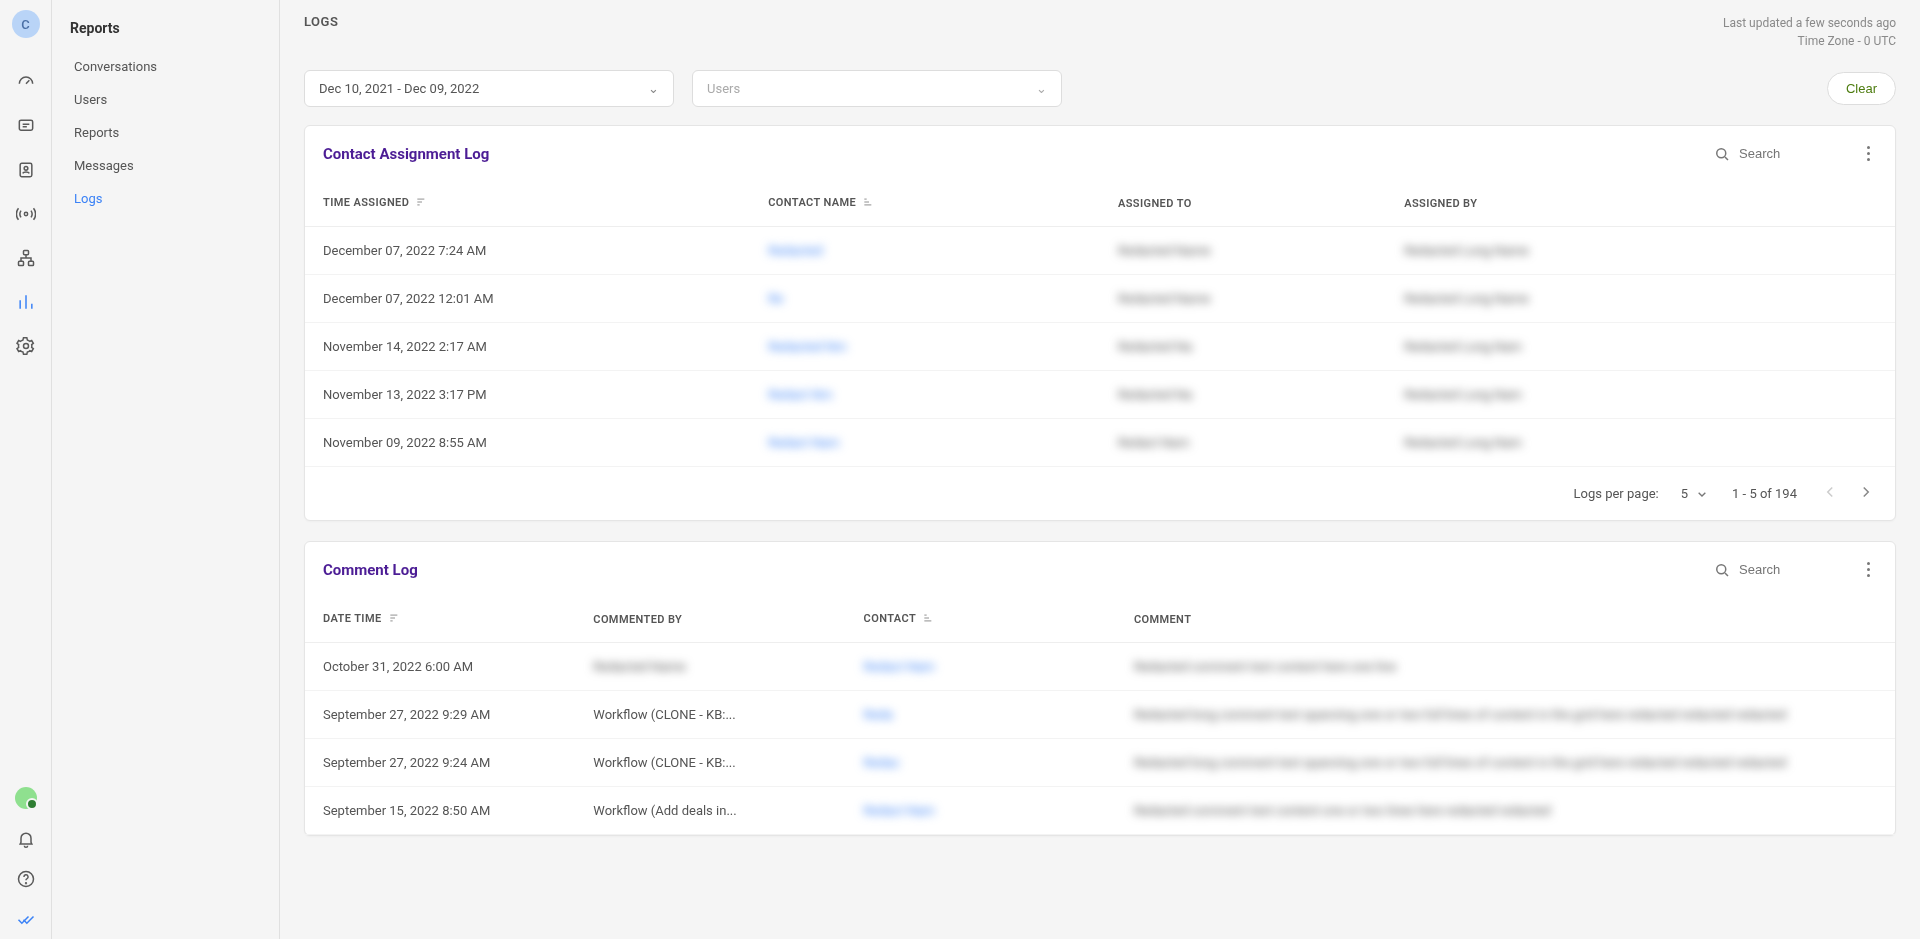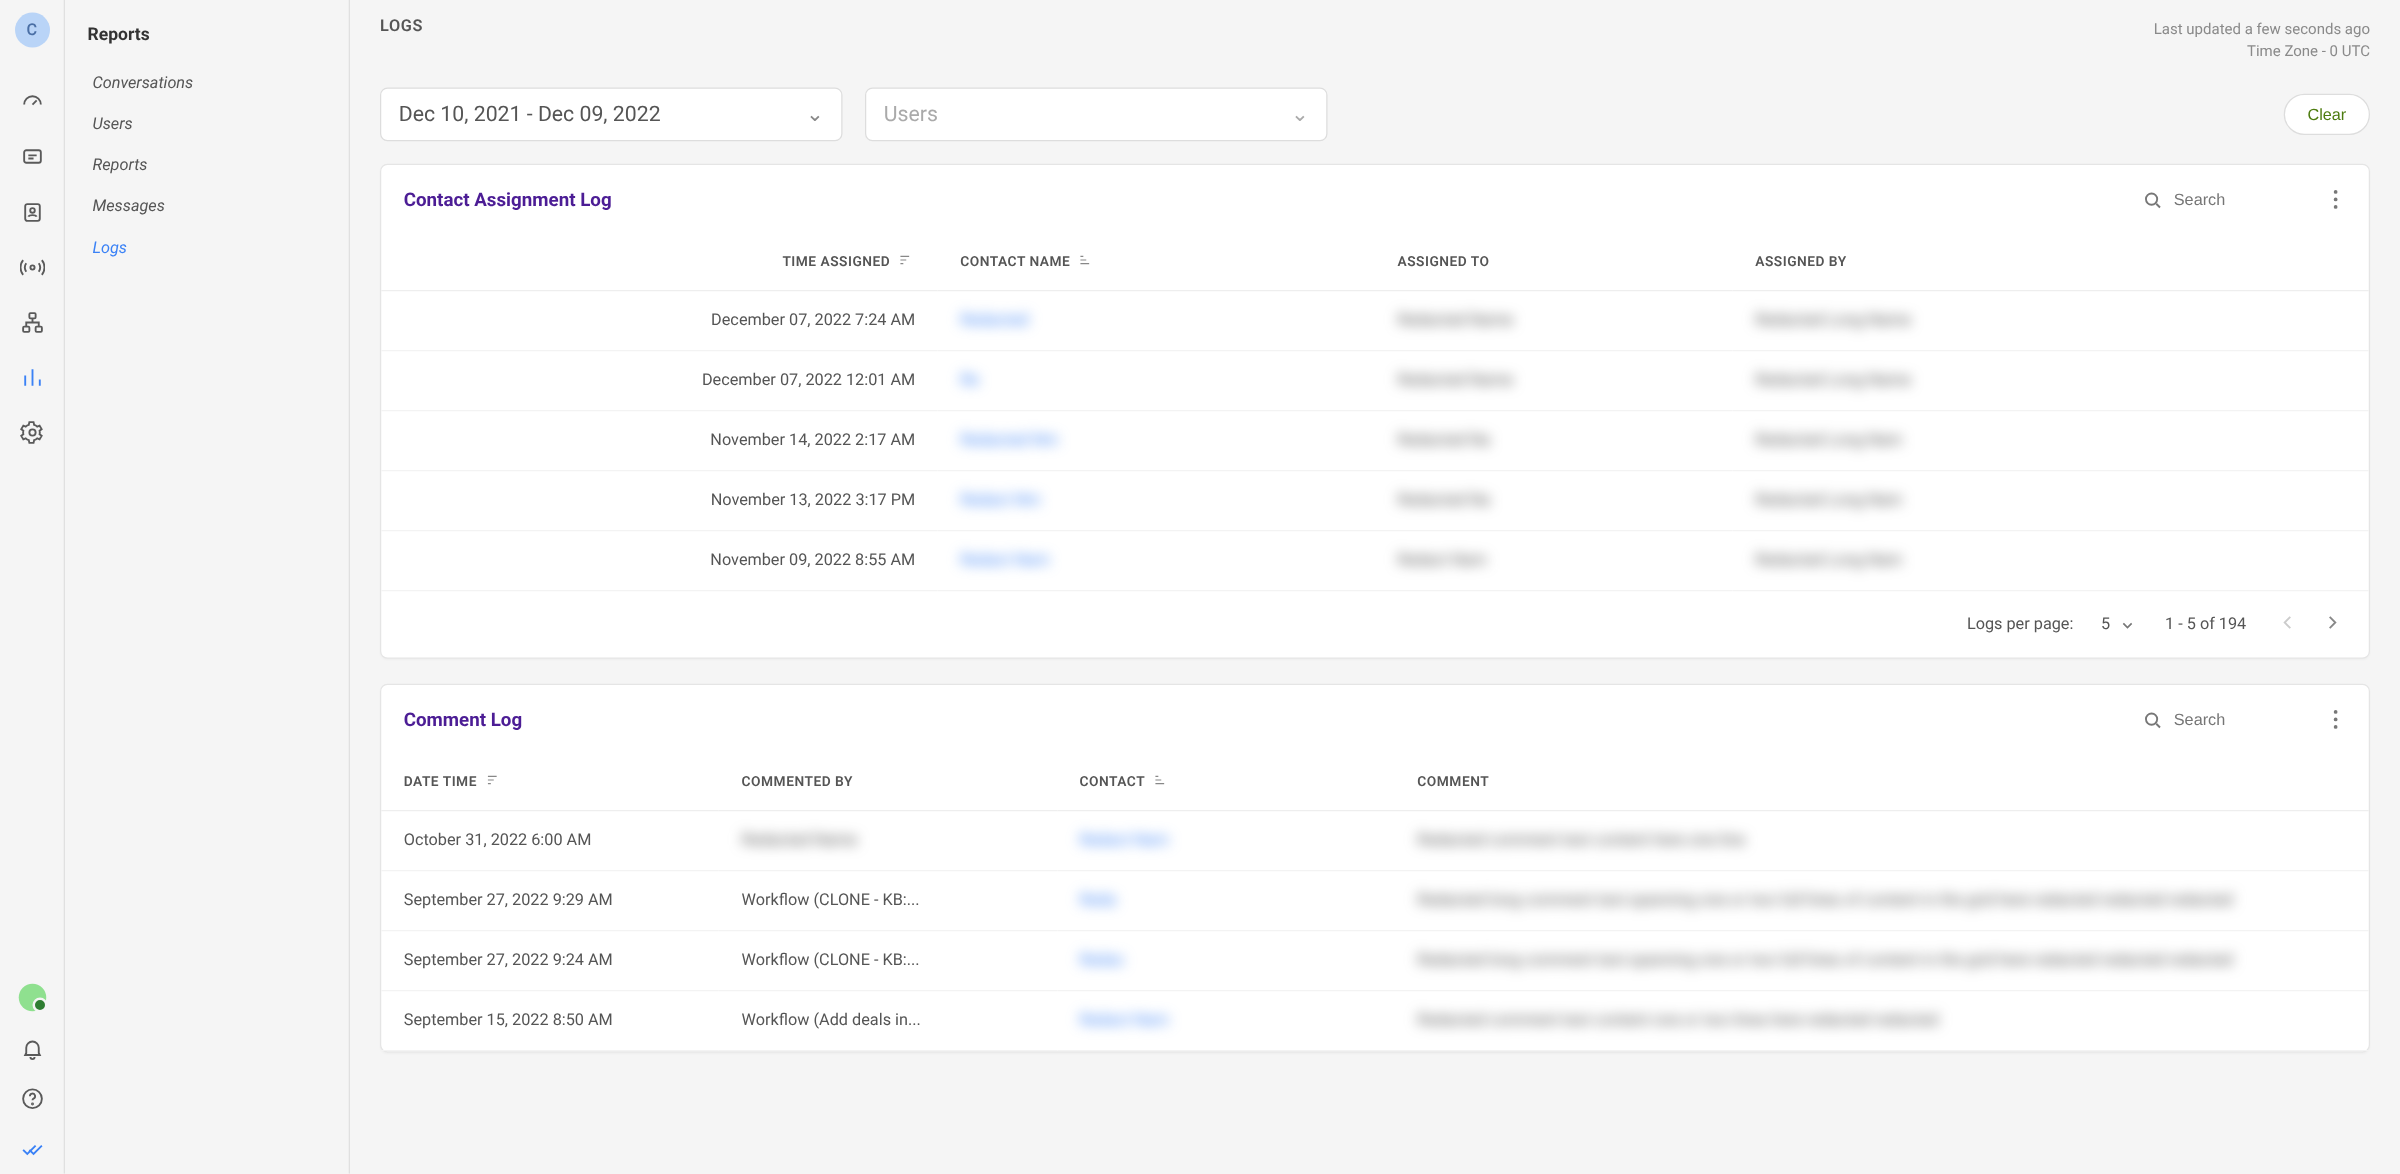--- a/index.html
+++ b/index.html
@@ -15,31 +15,31 @@
 .icon-rail .spacer { flex: 1; }
 .icon-rail .presence { width: 22px; height: 22px; border-radius: 50%; background: #8fe08f; position: relative; margin: 10px 0; }
 .icon-rail .presence::after { content:""; position:absolute; right:-1px; bottom:-1px; width:8px; height:8px; background:#2e7d32; border-radius:50%; border:2px solid #f5f5f5; }
 .icon-rail .bottom-icon { width:24px;height:24px;margin:8px 0;color:#5a5a5a;display:flex;align-items:center;justify-content:center;cursor:pointer;}
 .icon-rail .bottom-icon svg { width:20px;height:20px;stroke:currentColor;fill:none;stroke-width:1.8;}
 .icon-rail .check-icon svg { stroke:#3b82f6; }
 
 
 .side-panel { width: 228px; background: #f5f5f5; padding: 14px 0; border-right: 1px solid #e0e0e0; }
 .side-panel .panel-title { font-weight: 700; font-size: 14px; padding: 6px 18px 14px; }
-.side-panel .nav-item { font-size: 13px; padding: 9px 18px 9px 22px; color: #555; cursor:pointer;font-style:italic; }
+.side-panel .nav-item { font-size: 13px; padding: 9px 18px 9px 22px; color: #555; cursor:pointer; }
 .side-panel .nav-item.active { color: #3b82f6; }
 
 
 .main { flex: 1; overflow: auto; background: #f5f5f5; }
 .main-header { display:flex; justify-content: space-between; align-items: flex-start; padding: 14px 24px 10px; }
 .main-header .title { font-size: 13px; font-weight: 600; letter-spacing: 0.5px; color: #555; }
 .main-header .meta { text-align: right; font-size: 12px; color: #8a8a8a; line-height: 1.5; }
 
 .filters { display:flex; gap: 18px; padding: 10px 24px 18px; align-items:center; }
-.select-box { background:#fff; border:1px solid #ddd; border-radius:6px; padding: 10px 14px; display:flex; align-items:center; justify-content:space-between; width: 370px; font-size: 17px; color:#555; cursor:pointer; }
+.select-box { background:#fff; border:1px solid #ddd; border-radius:6px; padding: 10px 14px; display:flex; align-items:center; justify-content:space-between; width: 370px; font-size: 13px; color:#555; cursor:pointer; }
 .select-box.placeholder span { color:#aaa; }
 .select-box .chev { color:#888; }
 .clear-btn { margin-left:auto; background:#fff; border:1px solid #ddd; border-radius:20px; padding: 8px 18px; font-size:13px; color:#4d7c0f; cursor:pointer; }
 
 .card { background:#fff; border:1px solid #e5e5e5; border-radius:6px; margin: 0 24px 20px; box-shadow: 0 1px 2px rgba(0,0,0,0.03); }
 .card-header { display:flex; align-items:center; padding: 16px 18px; }
 .card-header .card-title { font-size: 15px; font-weight: 700; color:#4c1d95; }
 .card-header .header-right { margin-left:auto; display:flex; align-items:center; gap:10px; }
 .search-wrap { display:flex; align-items:center; gap:8px; color:#888; }
 .search-wrap input { border:none; outline:none; font-size:13px; width:110px; color:#555; }
@@ -57,21 +57,21 @@
 
 .table-footer { display:flex; align-items:center; justify-content:flex-end; gap:22px; padding: 14px 18px; font-size:13px; color:#555; }
 .table-footer .page-select { display:flex; align-items:center; gap:6px; cursor:pointer;}
 .table-footer .page-select svg { width:16px;height:16px;stroke:#777;fill:none;stroke-width:2;}
 .table-footer .pager { display:flex; gap:14px; }
 .table-footer .pager button { background:none;border:none;cursor:pointer;color:#888;padding:2px;}
 .table-footer .pager button svg{width:18px;height:18px;stroke:currentColor;fill:none;stroke-width:2;}
 .table-footer .pager button.disabled { color:#ccc; cursor:default;}
 
 
-.t1 th:nth-child(1),.t1 td:nth-child(1){width:28%;text-align:right;}
+.t1 th:nth-child(1),.t1 td:nth-child(1){width:28%;}
 .t1 th:nth-child(2),.t1 td:nth-child(2){width:22%;}
 .t1 th:nth-child(3),.t1 td:nth-child(3){width:18%;}
 .t1 th:nth-child(4),.t1 td:nth-child(4){width:32%;}
 
 .t2 th:nth-child(1),.t2 td:nth-child(1){width:17%;}
 .t2 th:nth-child(2),.t2 td:nth-child(2){width:17%;}
 .t2 th:nth-child(3),.t2 td:nth-child(3){width:17%;}
 .t2 th:nth-child(4),.t2 td:nth-child(4){width:49%;}
 
 </style>

